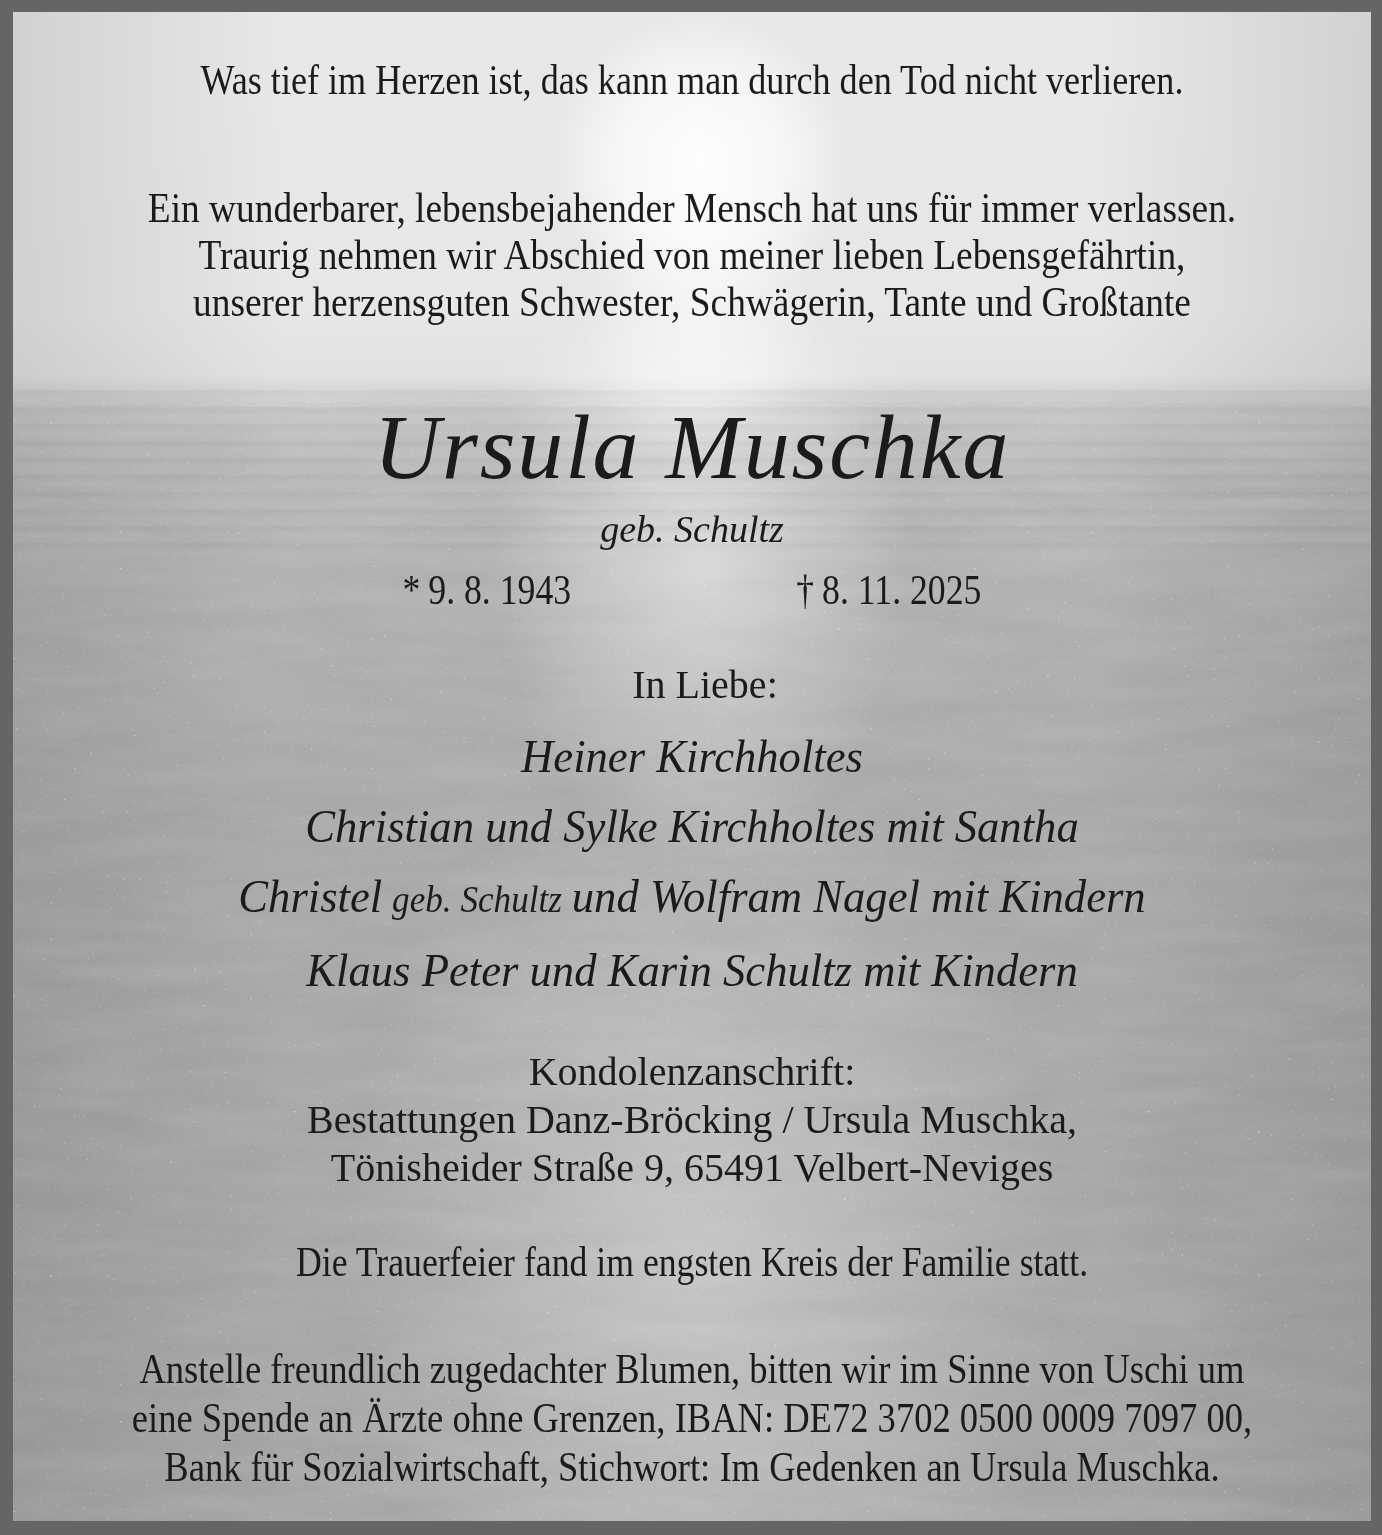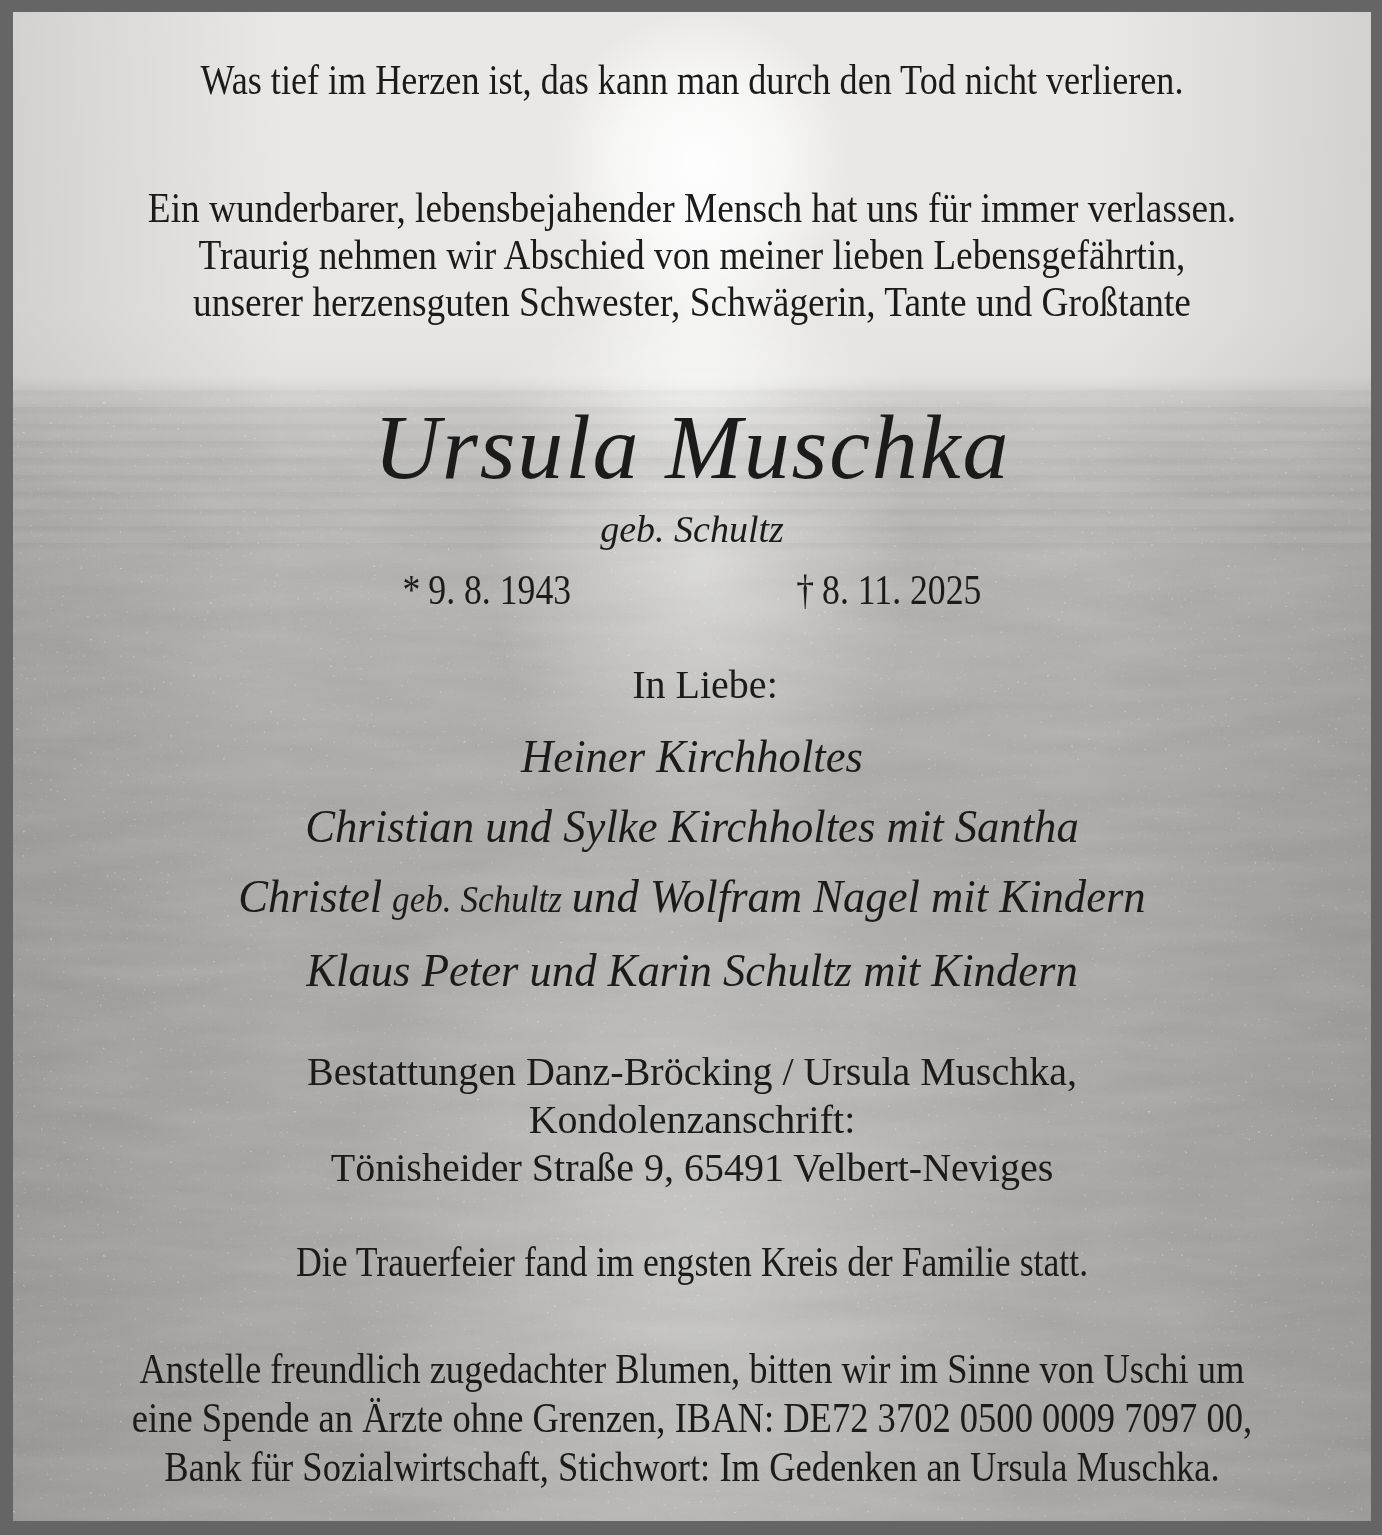--- a/index.html
+++ b/index.html
@@ -115,22 +115,22 @@
   <div class="txt inliebe">In Liebe:</div>
 
   <div class="txt mourners cx95">
     <div>Heiner Kirchholtes</div>
     <div>Christian und Sylke Kirchholtes mit Santha</div>
     <div><span>Christel</span><span class="m-small">geb. Schultz</span><span>und Wolfram Nagel mit Kindern</span></div>
     <div>Klaus Peter und Karin Schultz mit Kindern</div>
   </div>
 
   <div class="txt kondolenz">
+    <div>Kondolenzanschrift:</div>
     <div>Bestattungen Danz-Bröcking / Ursula Muschka,</div>
-    <div>Kondolenzanschrift:</div>
     <div>Tönisheider Straße 9, 65491 Velbert-Neviges</div>
   </div>
 
   <div class="txt funeral cx85">Die Trauerfeier fand im engsten Kreis der Familie statt.</div>
 
   <div class="txt donation cx87">
     <div>Anstelle freundlich zugedachter Blumen, bitten wir im Sinne von Uschi um</div>
     <div>eine Spende an Ärzte ohne Grenzen, IBAN: DE72 3702 0500 0009 7097 00,</div>
     <div>Bank für Sozialwirtschaft, Stichwort: Im Gedenken an Ursula Muschka.</div>
   </div>

